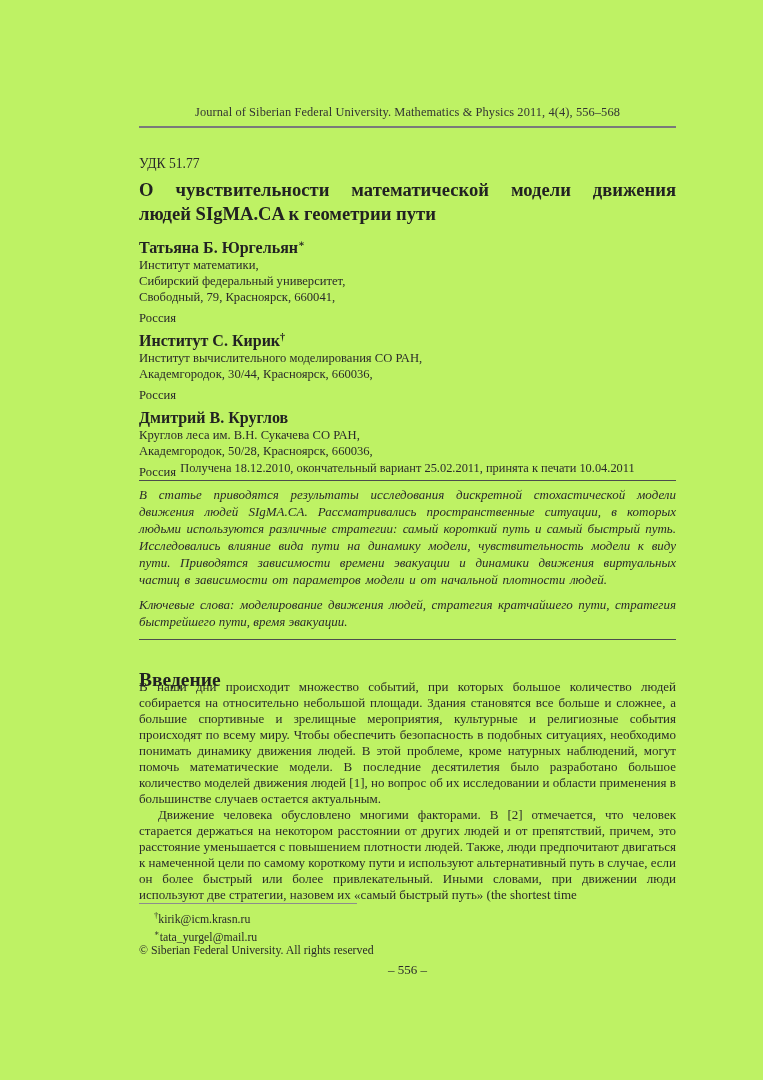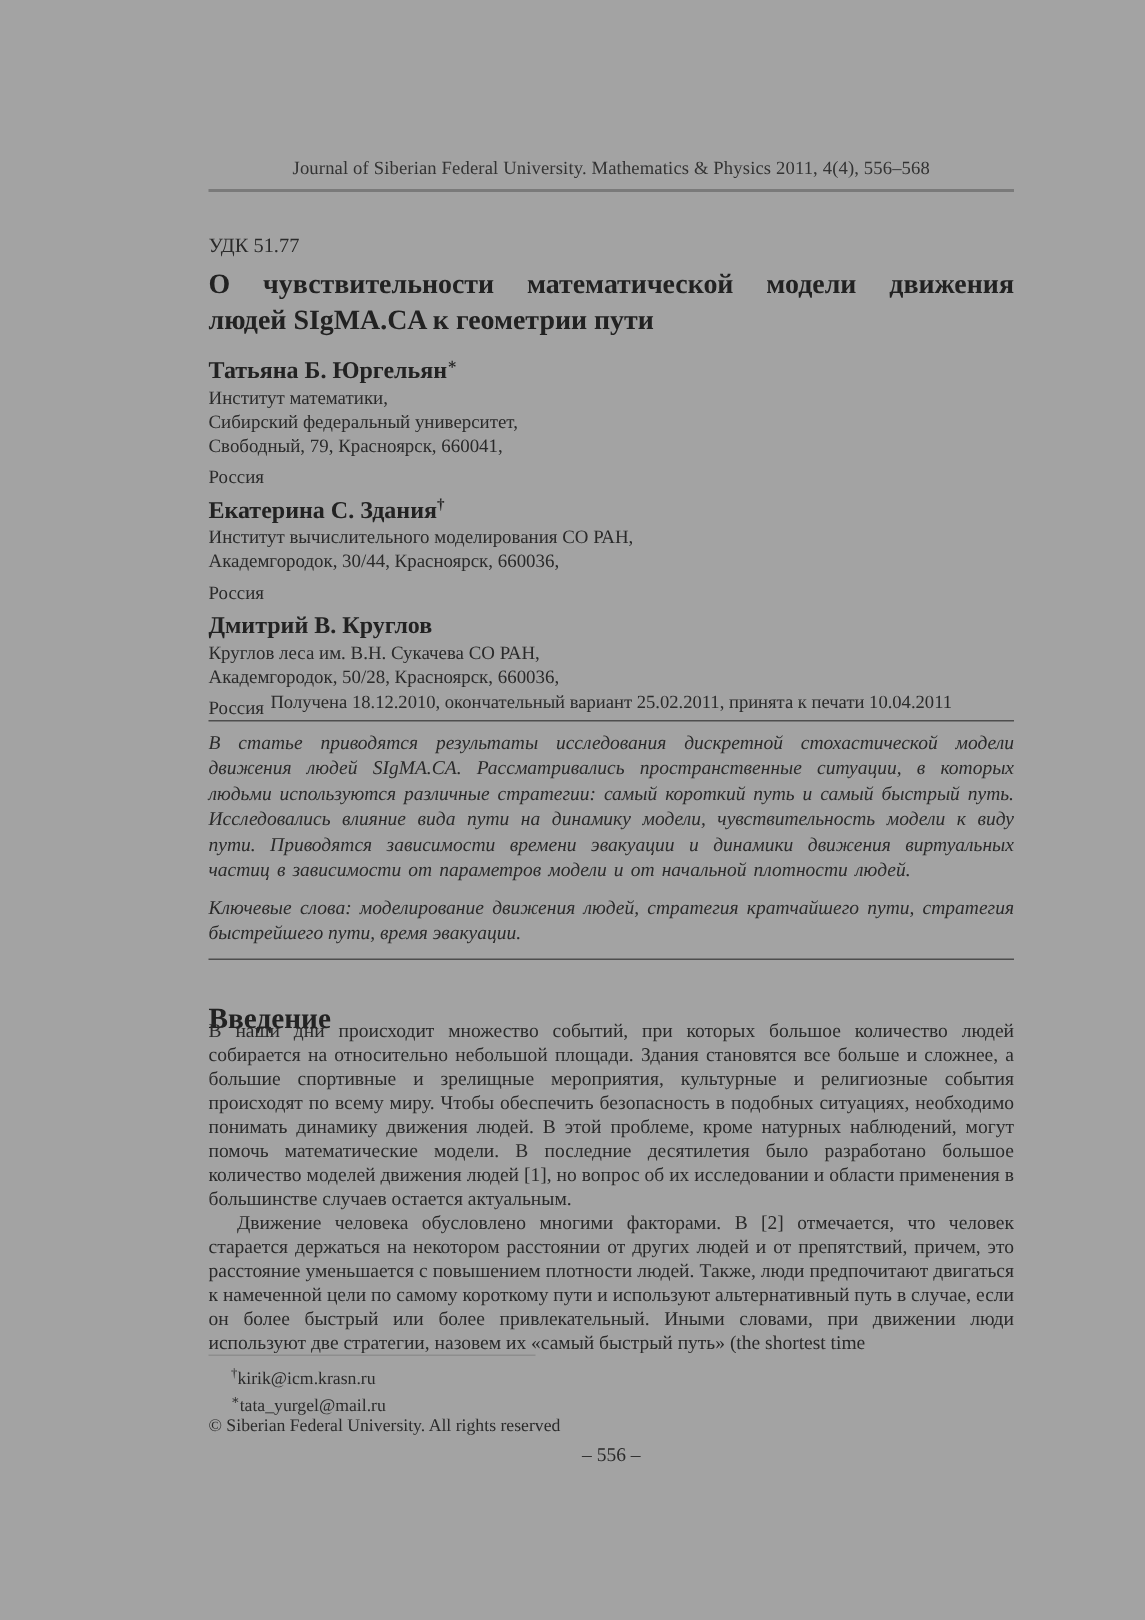--- a/index.html
+++ b/index.html
@@ -1,20 +1,20 @@
 <!DOCTYPE html>
 <html><head>
 <meta charset="utf-8">
 <style>
   html, body { margin: 0; padding: 0; background: #ffffff; }
   .page {
     position: relative;
     width: 763px;
     height: 1080px;
-    background: #a3a3a3;
+    background: #bef264;
     color: #2a2a2a;
     font-family: "Liberation Serif", "DejaVu Serif", serif;
     overflow: hidden;
   }
   .journal-header {
     position: absolute; top: 105px; left: 139px; width: 537px;
     text-align: center; font-size: 12.4px; letter-spacing: .1px;
     border-bottom: 2px solid #7a7a7a; padding-bottom: 6px; color: #333;
   }
   .udk { position: absolute; top: 156px; left: 139px; font-size: 13.6px; }
@@ -71,21 +71,21 @@
 
     <div class="author">
       <div class="author-name"><span>Татьяна Б. Юргельян</span><sup>∗</sup></div>
       <div class="affil">Институт математики,</div>
       <div class="affil">Сибирский федеральный университет,</div>
       <div class="affil">Свободный, 79, Красноярск, 660041,</div>
       <div class="affil country">Россия</div>
     </div>
 
     <div class="author">
-      <div class="author-name"><span>Екатерина С. Здания</span><sup>†</sup></div>
+      <div class="author-name"><span>Институт С. Кирик</span><sup>†</sup></div>
       <div class="affil">Институт вычислительного моделирования СО РАН,</div>
       <div class="affil">Академгородок, 30/44, Красноярск, 660036,</div>
       <div class="affil country">Россия</div>
     </div>
 
     <div class="author">
       <div class="author-name"><span>Дмитрий В. Круглов</span><sup></sup></div>
       <div class="affil">Круглов леса им. В.Н. Сукачева СО РАН,</div>
       <div class="affil">Академгородок, 50/28, Красноярск, 660036,</div>
       <div class="affil country">Россия</div>

